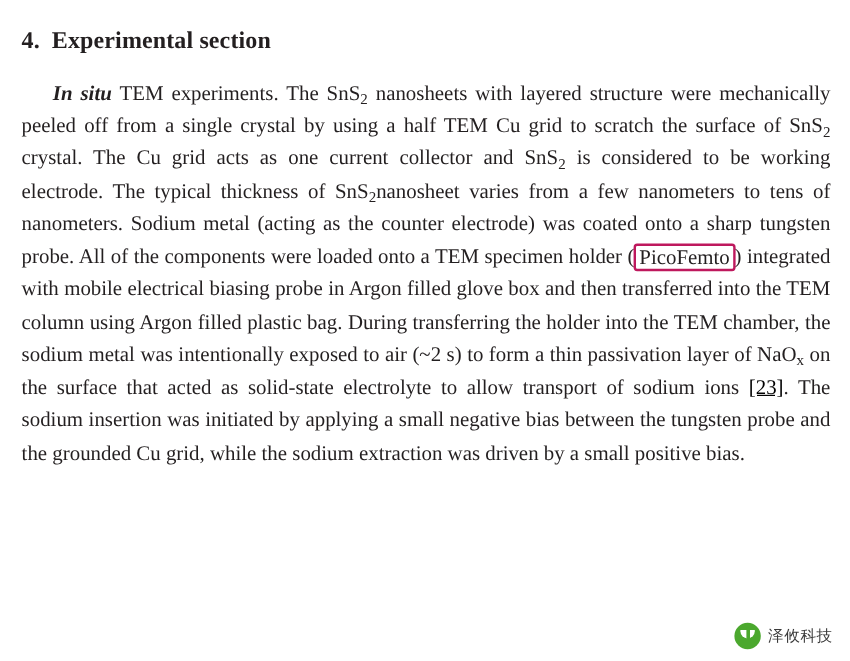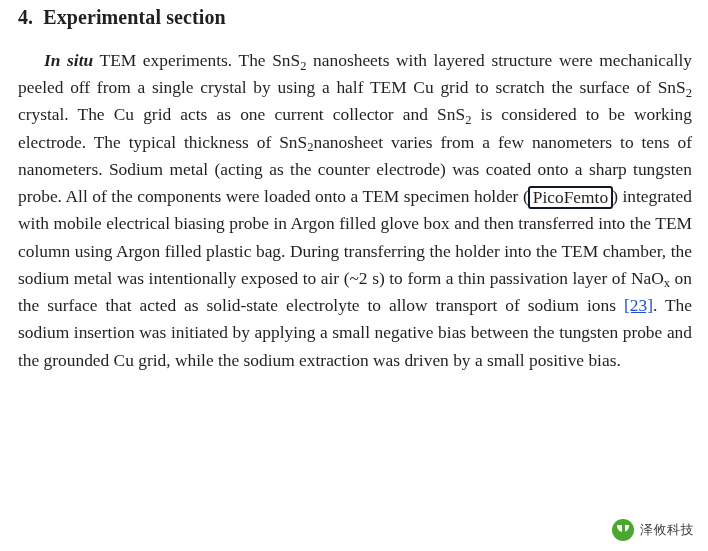--- a/index.html
+++ b/index.html
@@ -13,21 +13,21 @@
     font-family: "Liberation Serif", serif;
     color: #231f20;
     overflow: hidden;
     position: relative;
   }
   .page {
     position: relative;
     width: 708px;
     height: 551px;
     box-sizing: border-box;
-    padding: 1px 16px 0 18px;
+    padding: 18px 16px 0 18px;
   }
   .section-heading {
     font-size: 20px;
     font-weight: bold;
     letter-spacing: 0.1px;
     margin: 4px 0 18px 0;
     line-height: 1.2;
   }
   .section-heading .num {
     margin-right: 10px;
@@ -50,26 +50,26 @@
     font-weight: bold;
   }
   sub {
     font-size: 0.72em;
     line-height: 0;
     vertical-align: baseline;
     position: relative;
     top: 0.28em;
   }
   .ref-link {
-    color: #1d4ed8;
+    color: #000000;
     text-decoration: underline;
   }
   .highlight-box {
     display: inline-block;
-    border: 2px solid #0f172a;
+    border: 2px solid #be185d;
     border-radius: 3px;
     padding: 0 3px 1px 3px;
     line-height: 1.05;
     margin: 0 -1px;
     position: relative;
     top: 1px;
   }
   .footer-brand {
     position: absolute;
     right: 14px;

